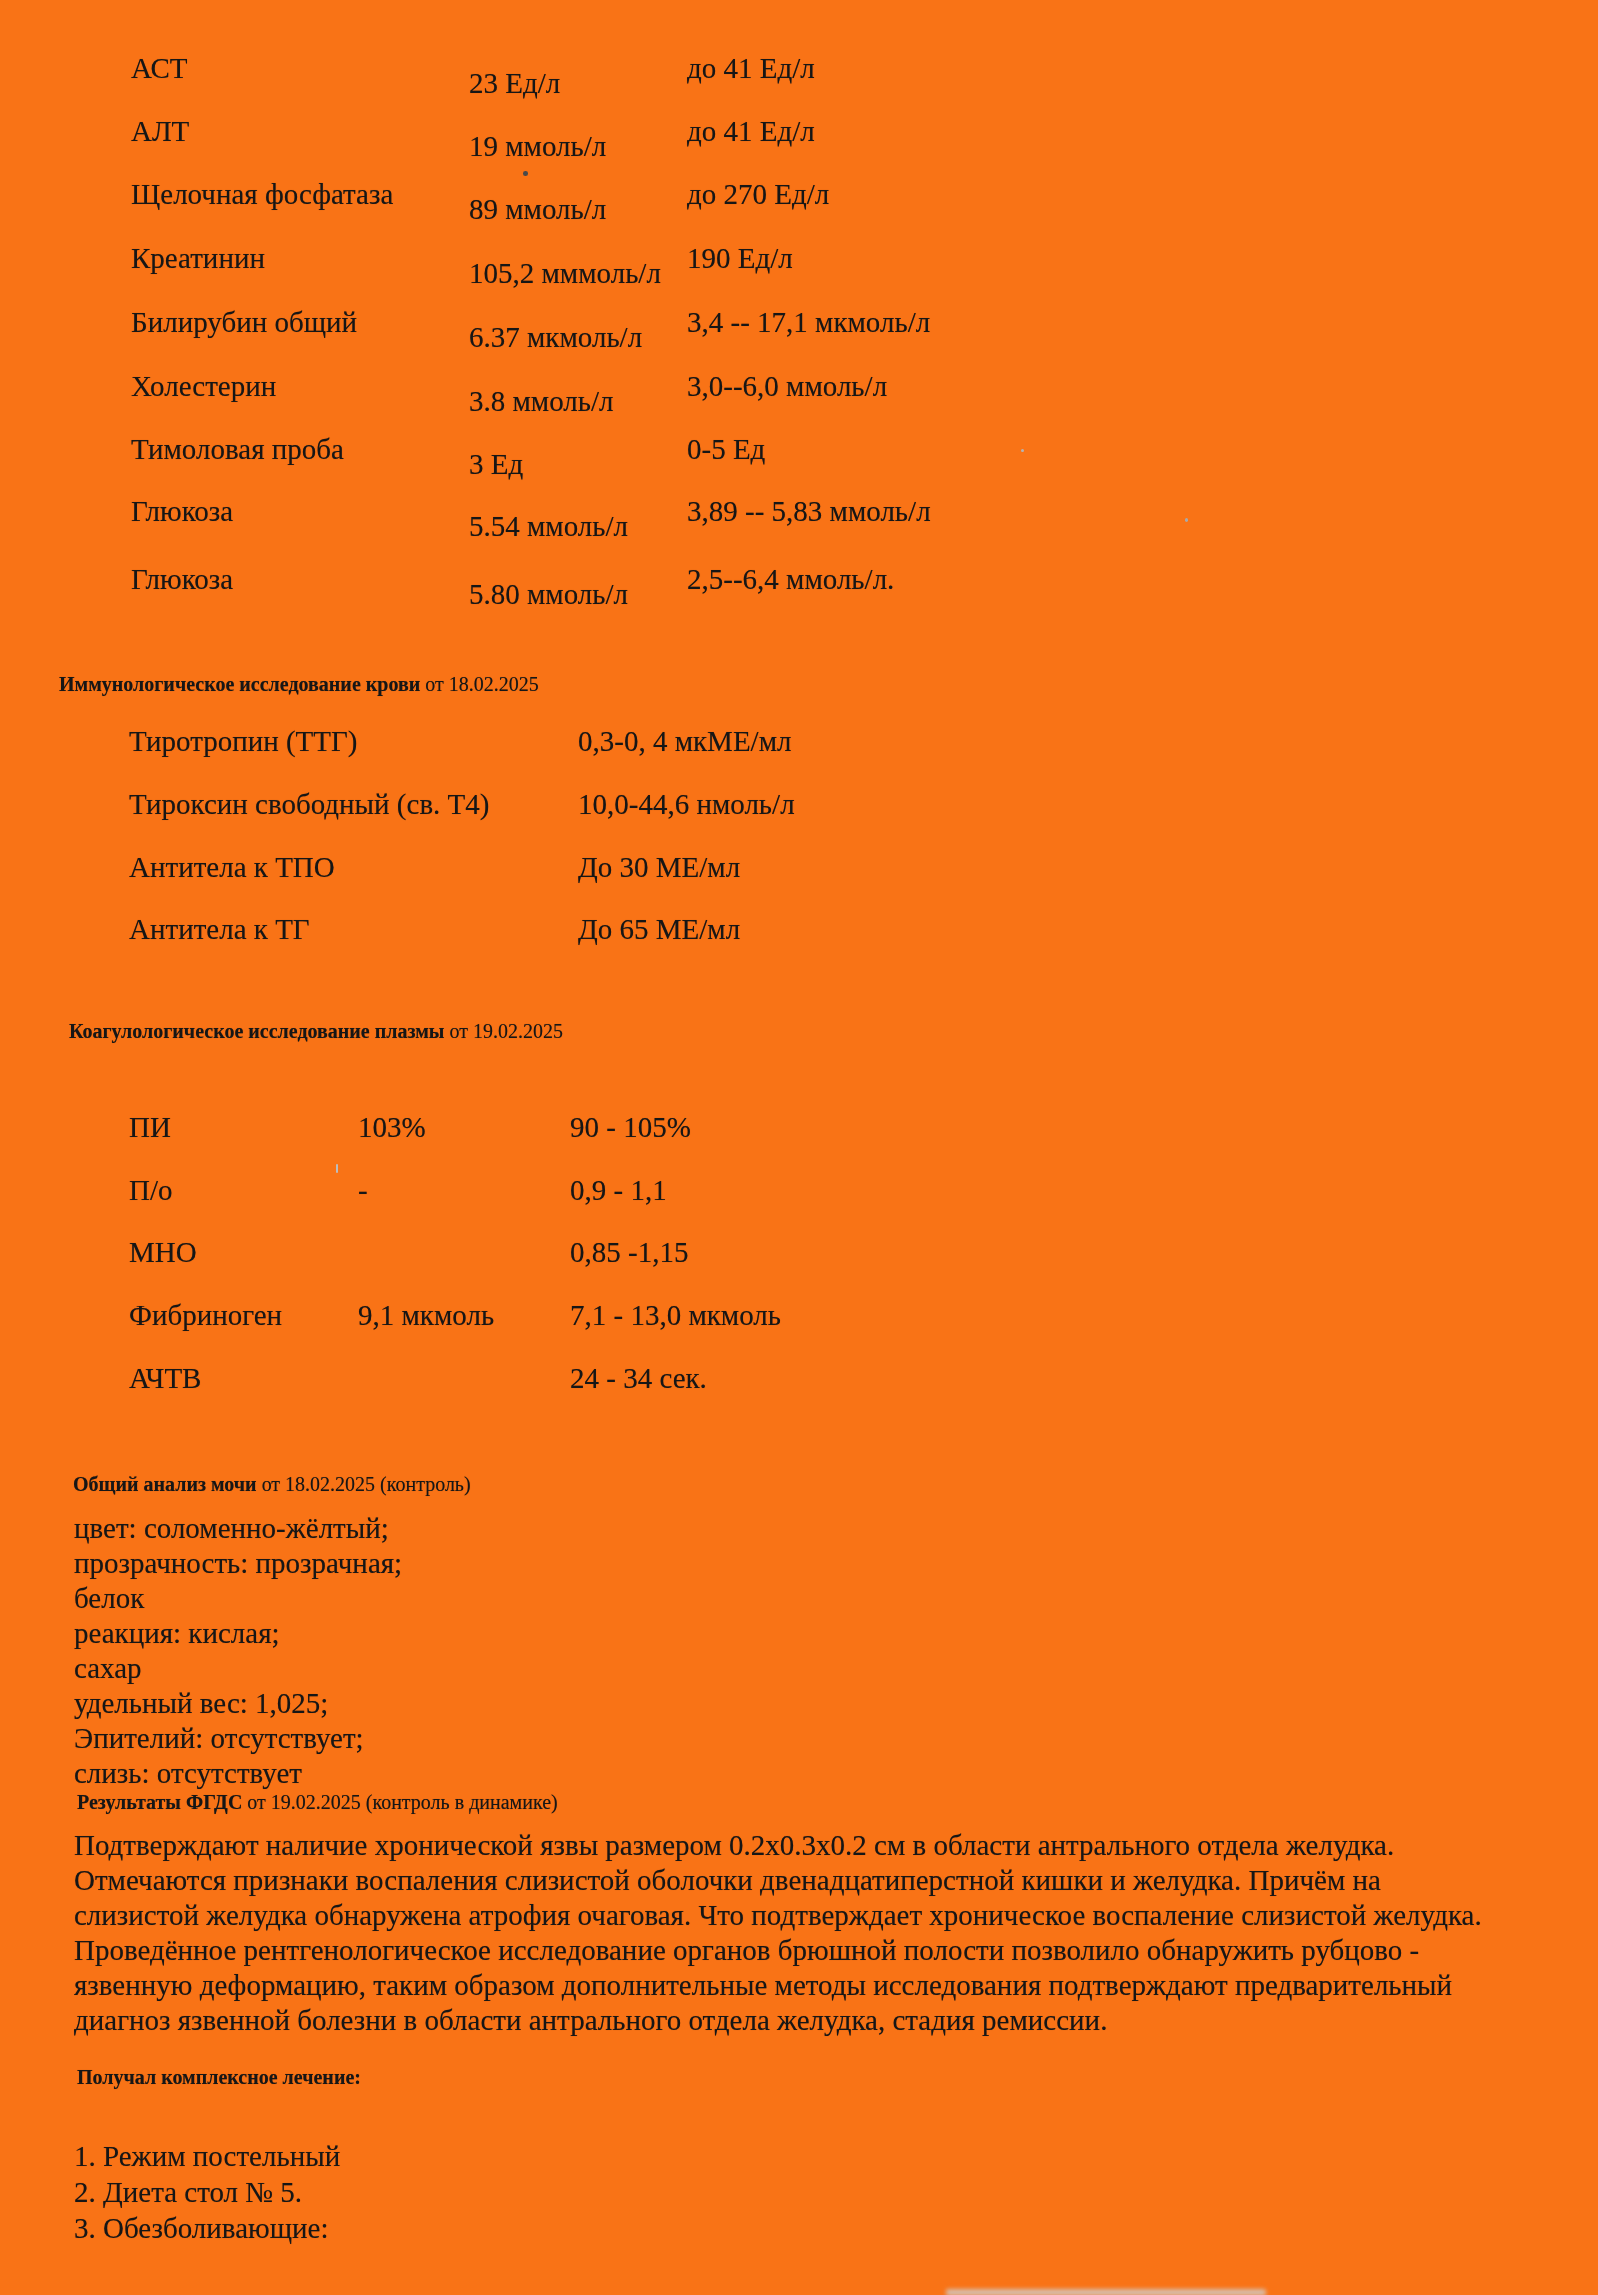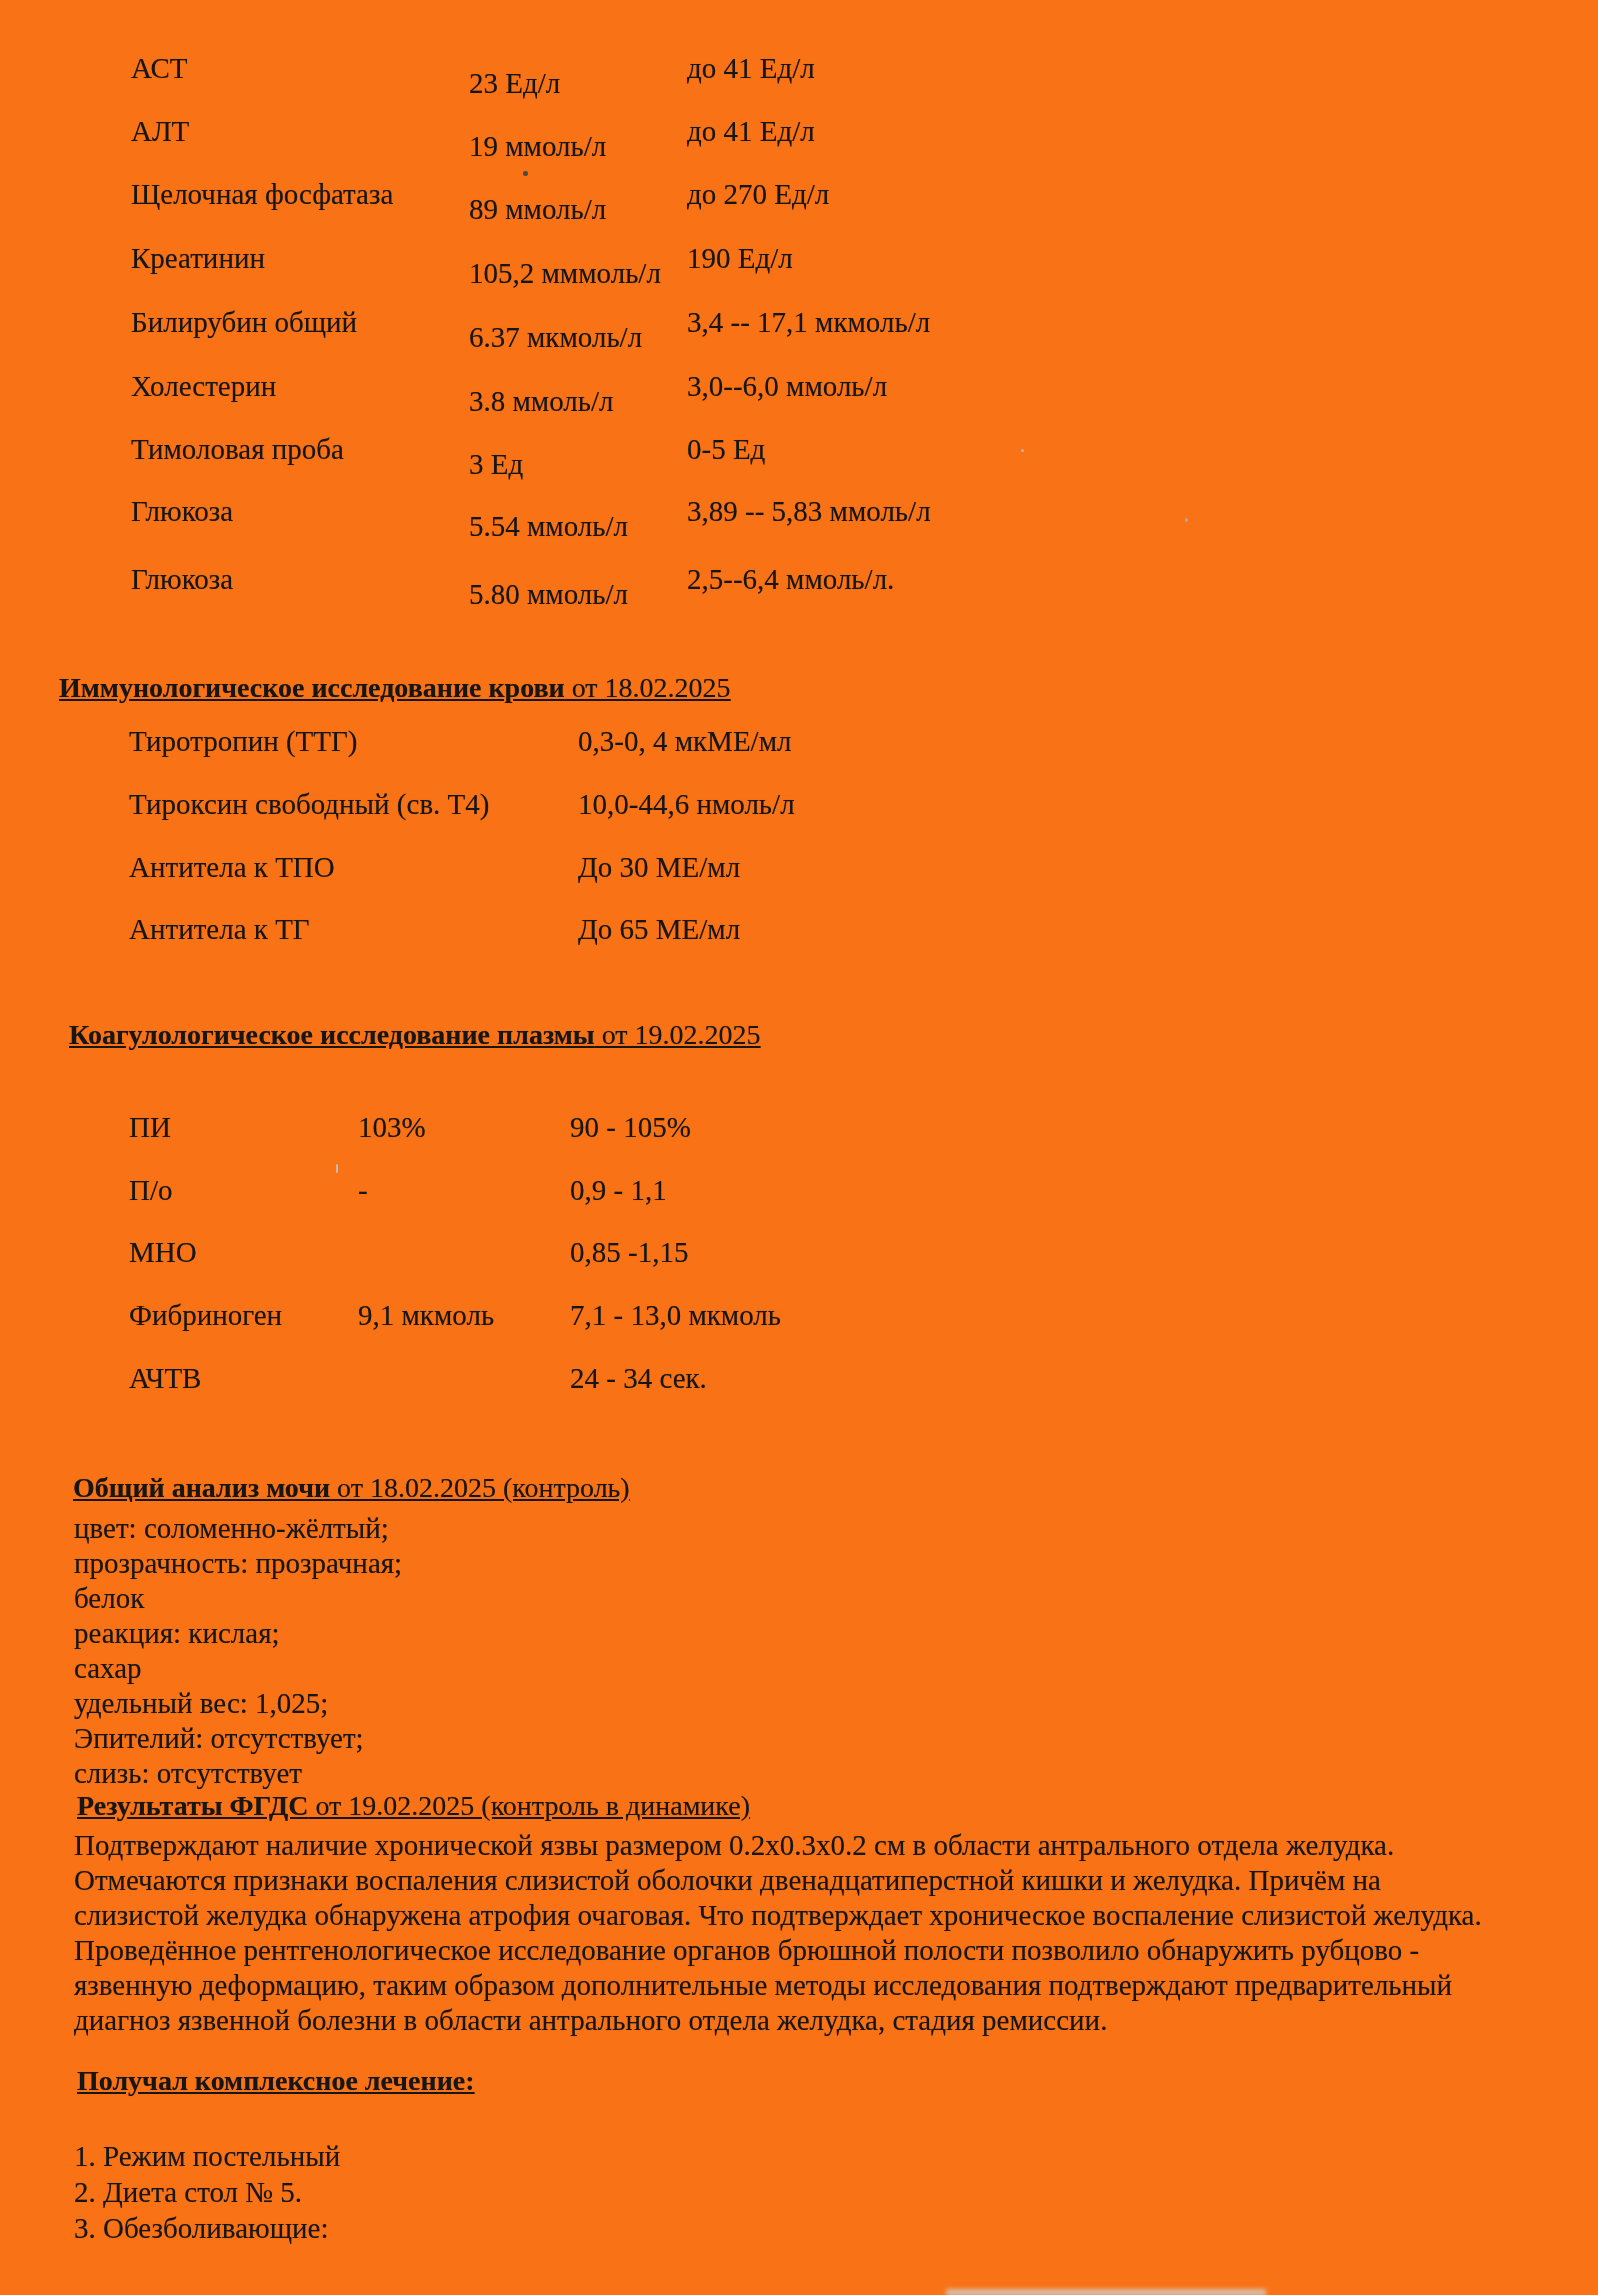--- a/index.html
+++ b/index.html
@@ -15,21 +15,21 @@
   }
   .trow{position:absolute;left:0;width:100%;height:39px;font-size:29px;line-height:1;}
   .trow span{position:absolute;white-space:nowrap;}
   
   .b1{left:131px;} .b2{left:469px;margin-top:15px;} .b3{left:687px;}
   
   .i1{left:129px;} .i2{left:578px;}
   
   .k1{left:129px;} .k2{left:358px;} .k3{left:570px;}
   .heading{
-    position:absolute;font-size:28px;line-height:1;white-space:nowrap;text-decoration:underline;
+    position:absolute;font-size:20px;line-height:1;white-space:nowrap;
   }
   .heading .hb{font-weight:bold;}
   .block{
     position:absolute;left:74px;font-size:29px;white-space:pre;
   }
   .urine-block{top:1511px;line-height:35px;}
   .fgds-para{top:1828px;line-height:35px;font-size:29px;width:1483px;}
   .treat-list{top:2138px;line-height:36px;}
   
   .artifact{position:absolute;border-radius:50%;}

